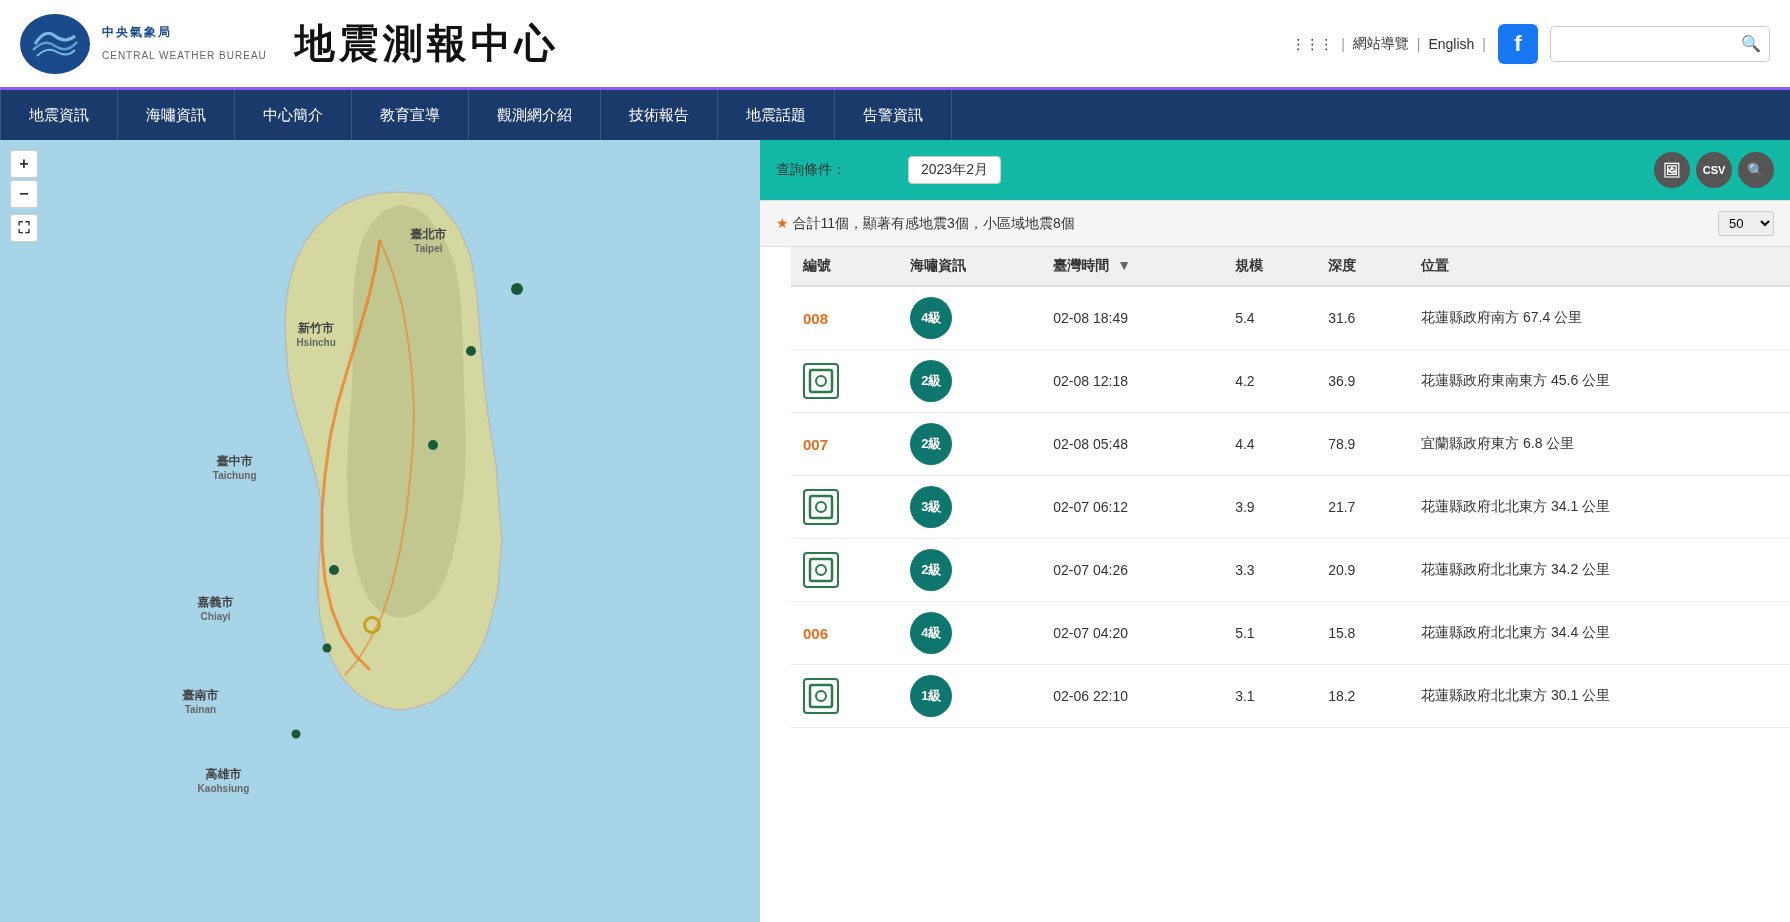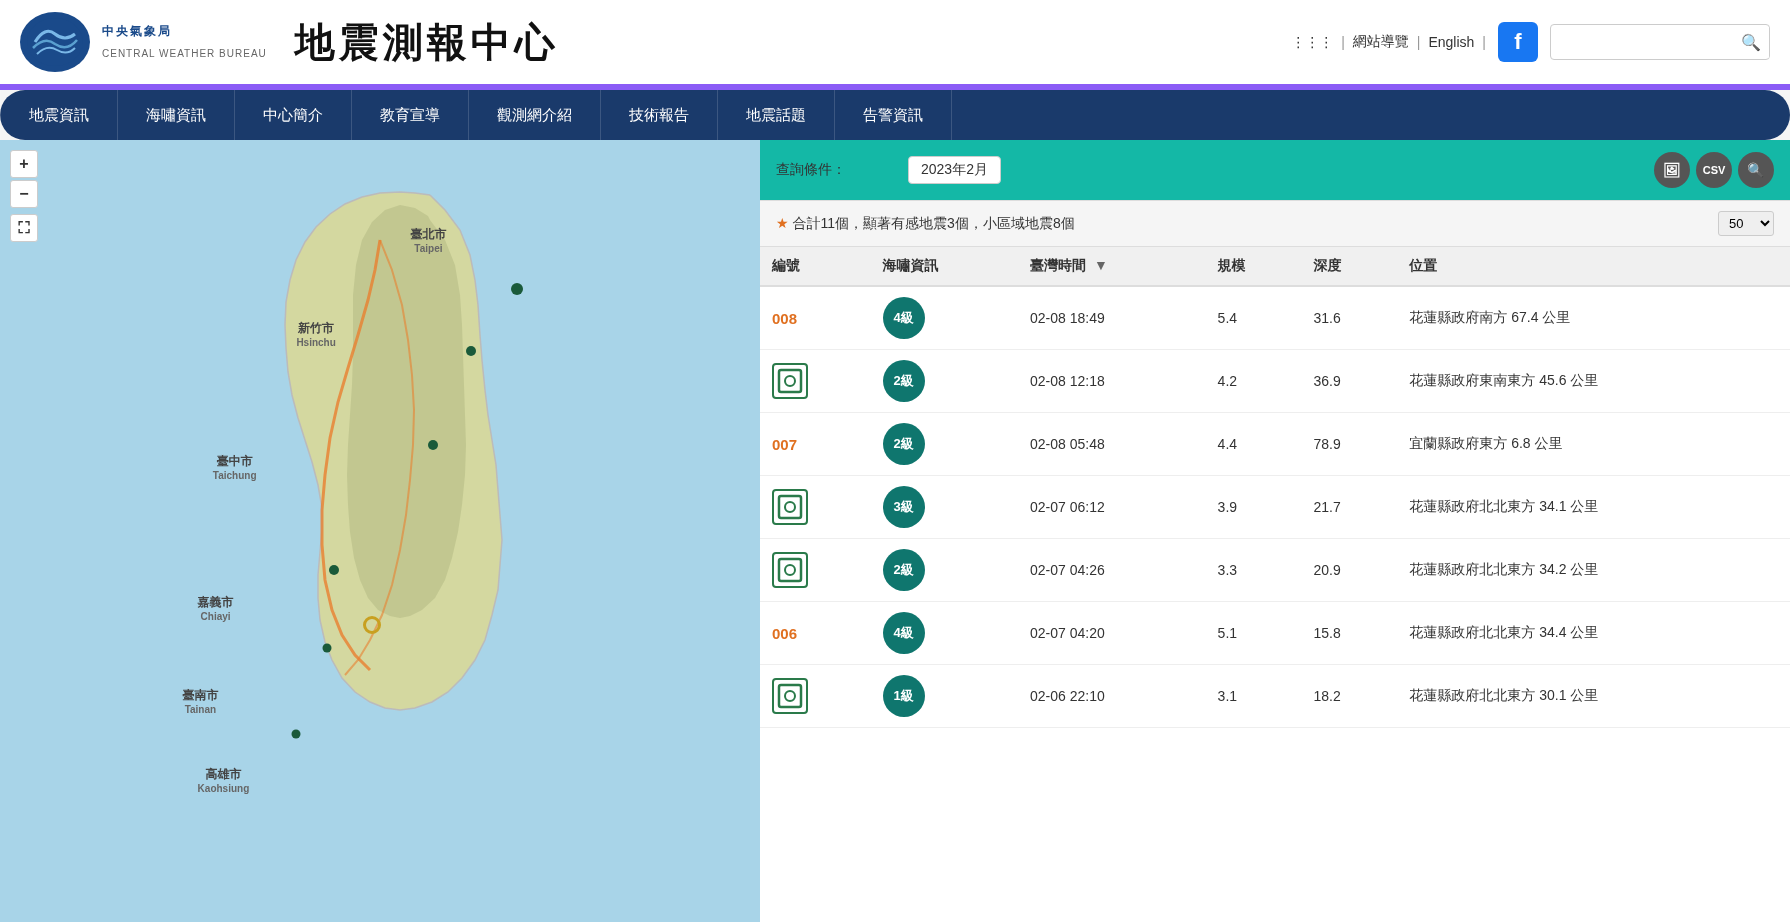--- a/index.html
+++ b/index.html
@@ -4,21 +4,21 @@
   <style>
     * { box-sizing: border-box; margin: 0; padding: 0; }
     body { font-family: "Microsoft JhengHei", "PingFang TC", Arial, sans-serif; background: #f5f5f5; }
 
     
     .header {
       background: #fff;
       display: flex;
       align-items: center;
       padding: 10px 20px;
-      border-bottom: 6px solid #8b5cf6;
+      border-bottom: 3px solid #8b5cf6;
       height: 90px;
     }
     .logo-area {
       display: flex;
       align-items: center;
       gap: 12px;
     }
     .logo-circle {
       width: 70px;
       height: 60px;
@@ -106,21 +106,20 @@
       font-size: 16px;
       color: #555;
     }
 
     
     .nav {
       background: #1a3a6b;
       display: flex;
       align-items: center;
       height: 50px;
-      border-radius: 25px;
     }
     .nav-item {
       color: #fff;
       font-size: 15px;
       padding: 0 28px;
       height: 100%;
       display: flex;
       align-items: center;
       cursor: pointer;
       border-right: 1px solid rgba(255,255,255,0.15);
@@ -231,20 +230,21 @@
       padding: 3px 6px;
       font-size: 13px;
       border-radius: 3px;
     }
 
     
     .table-container {
       overflow-y: auto;
       flex: 1;
       background: #fff;
+      padding-left: 31px;
     }
     table {
       width: 100%;
       border-collapse: collapse;
       font-size: 14px;
     }
     thead tr {
       background: #f0f0f0;
       border-bottom: 2px solid #ddd;
     }

